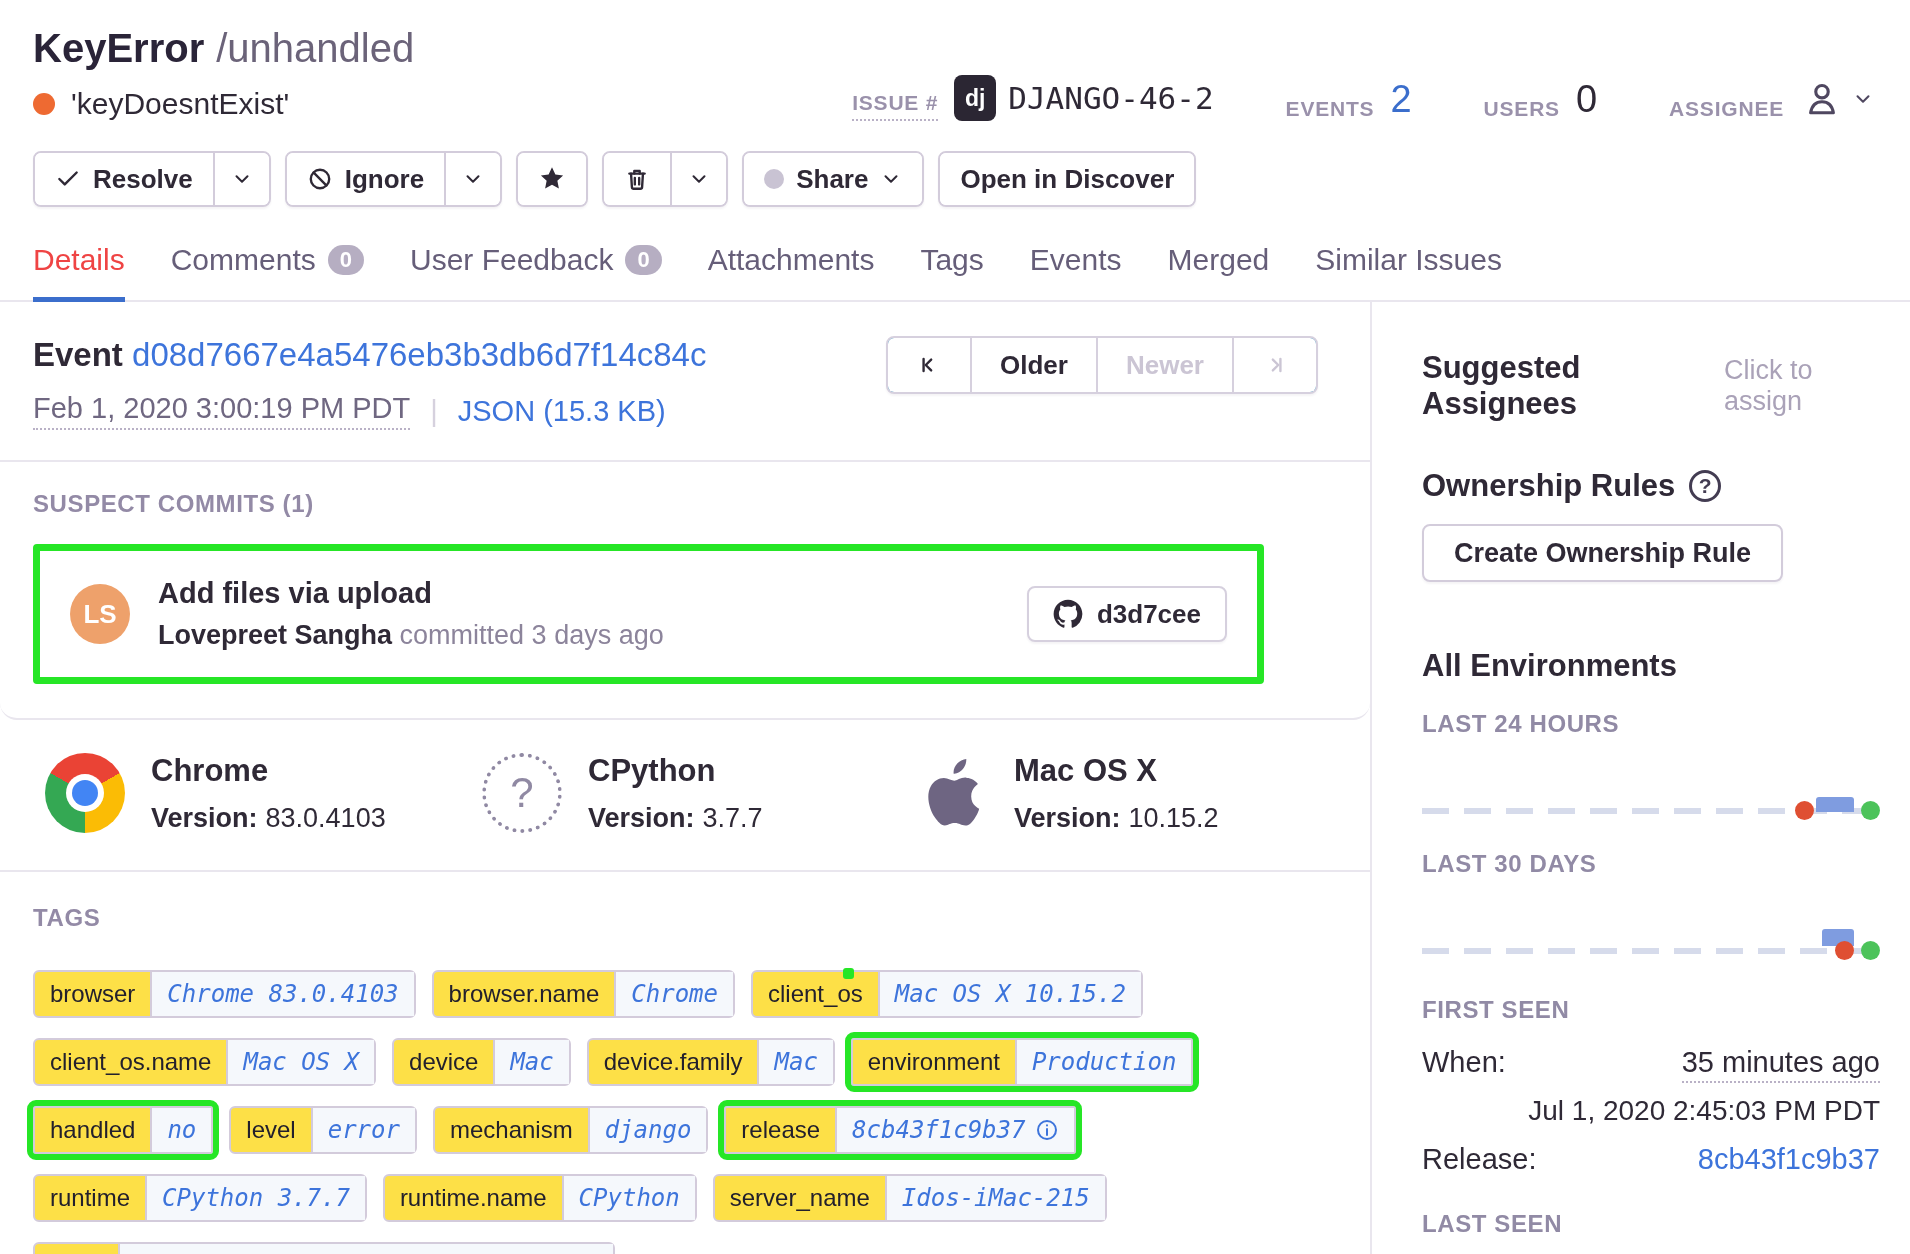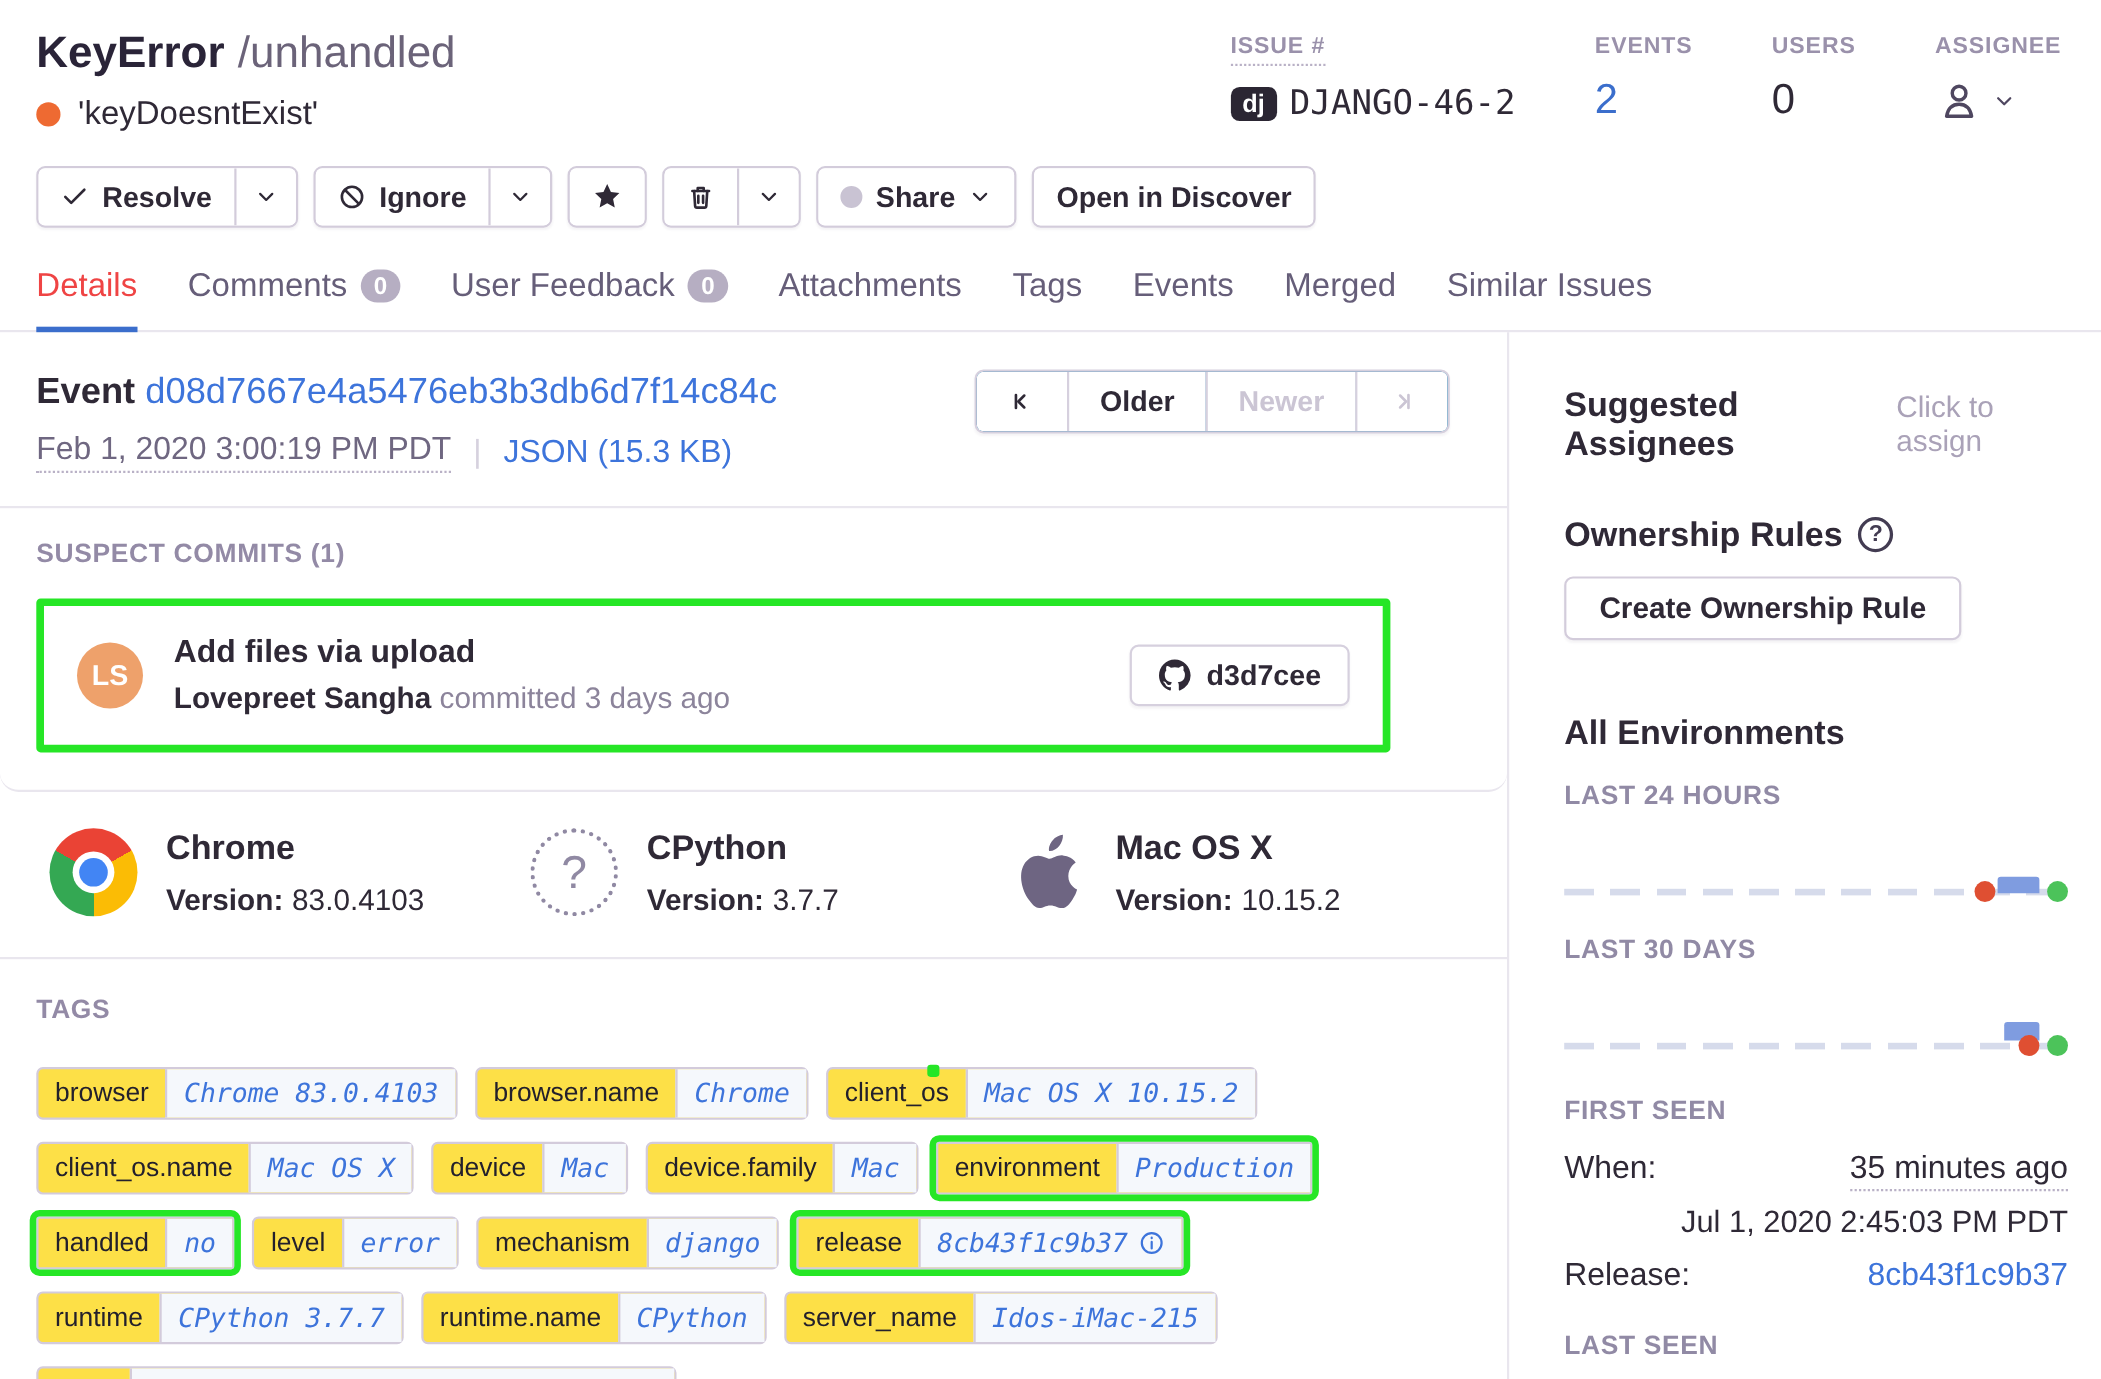--- a/index.html
+++ b/index.html
@@ -8,28 +8,28 @@
 
   
   .topbar { padding:26px 30px 0 33px; display:flex; justify-content:space-between; }
   .title-line { font-size:40px; margin-bottom:16px; }
   .title-line .err { font-weight:700; color:#2a2438; }
   .title-line .culprit { font-weight:300; color:#6b6379; margin-left:12px; }
   .msg-line { display:flex; align-items:center; gap:16px; font-size:30px; color:#2f2936; }
   .dot-orange { width:22px; height:22px; border-radius:50%; background:#ee6a32; }
 
   .stats { display:flex; gap:72px; padding-right:6px; }
-  .stat { display:flex; flex-direction:column; align-items:flex-start; gap:16px; padding-top:4px; }
+  .stat { display:flex; flex-direction:row; align-items:flex-end; gap:16px; padding-top:4px; }
   .stat-label { font-size:21px; font-weight:700; letter-spacing:.8px; color:#9a91ab; }
   .stat-label.dotted { border-bottom:2px dotted #b9b1c6; padding-bottom:4px; }
   .stat-num { font-size:38px; }
   .stat-num.blue { color:#3b6ecc; }
   .issue-val { display:flex; align-items:center; gap:12px;
     font-family:"DejaVu Sans Mono", monospace; font-size:31px; color:#2f2936; }
-  .dj-badge { width:42px; height:31px; border-radius:8px; background:#2b2633; color:#fff;
+  .dj-badge { width:42px; height:46px; border-radius:8px; background:#2b2633; color:#fff;
     display:flex; align-items:center; justify-content:center; font-size:23px; font-weight:700;
     font-family:"Liberation Sans", sans-serif; }
   .assignee-val { display:flex; align-items:center; gap:8px; }
 
   
   .actions { display:flex; gap:14px; padding:30px 0 0 33px; }
   .btn-group { display:flex; border:2px solid #d3ccdb; border-radius:8px; overflow:hidden;
     box-shadow:0 2px 2px rgba(50,40,70,.05); background:#fff; }
   .btn { display:flex; align-items:center; gap:12px; background:#fff; border:none;
     font-family:inherit; font-size:26px; font-weight:700; color:#2f2936;

